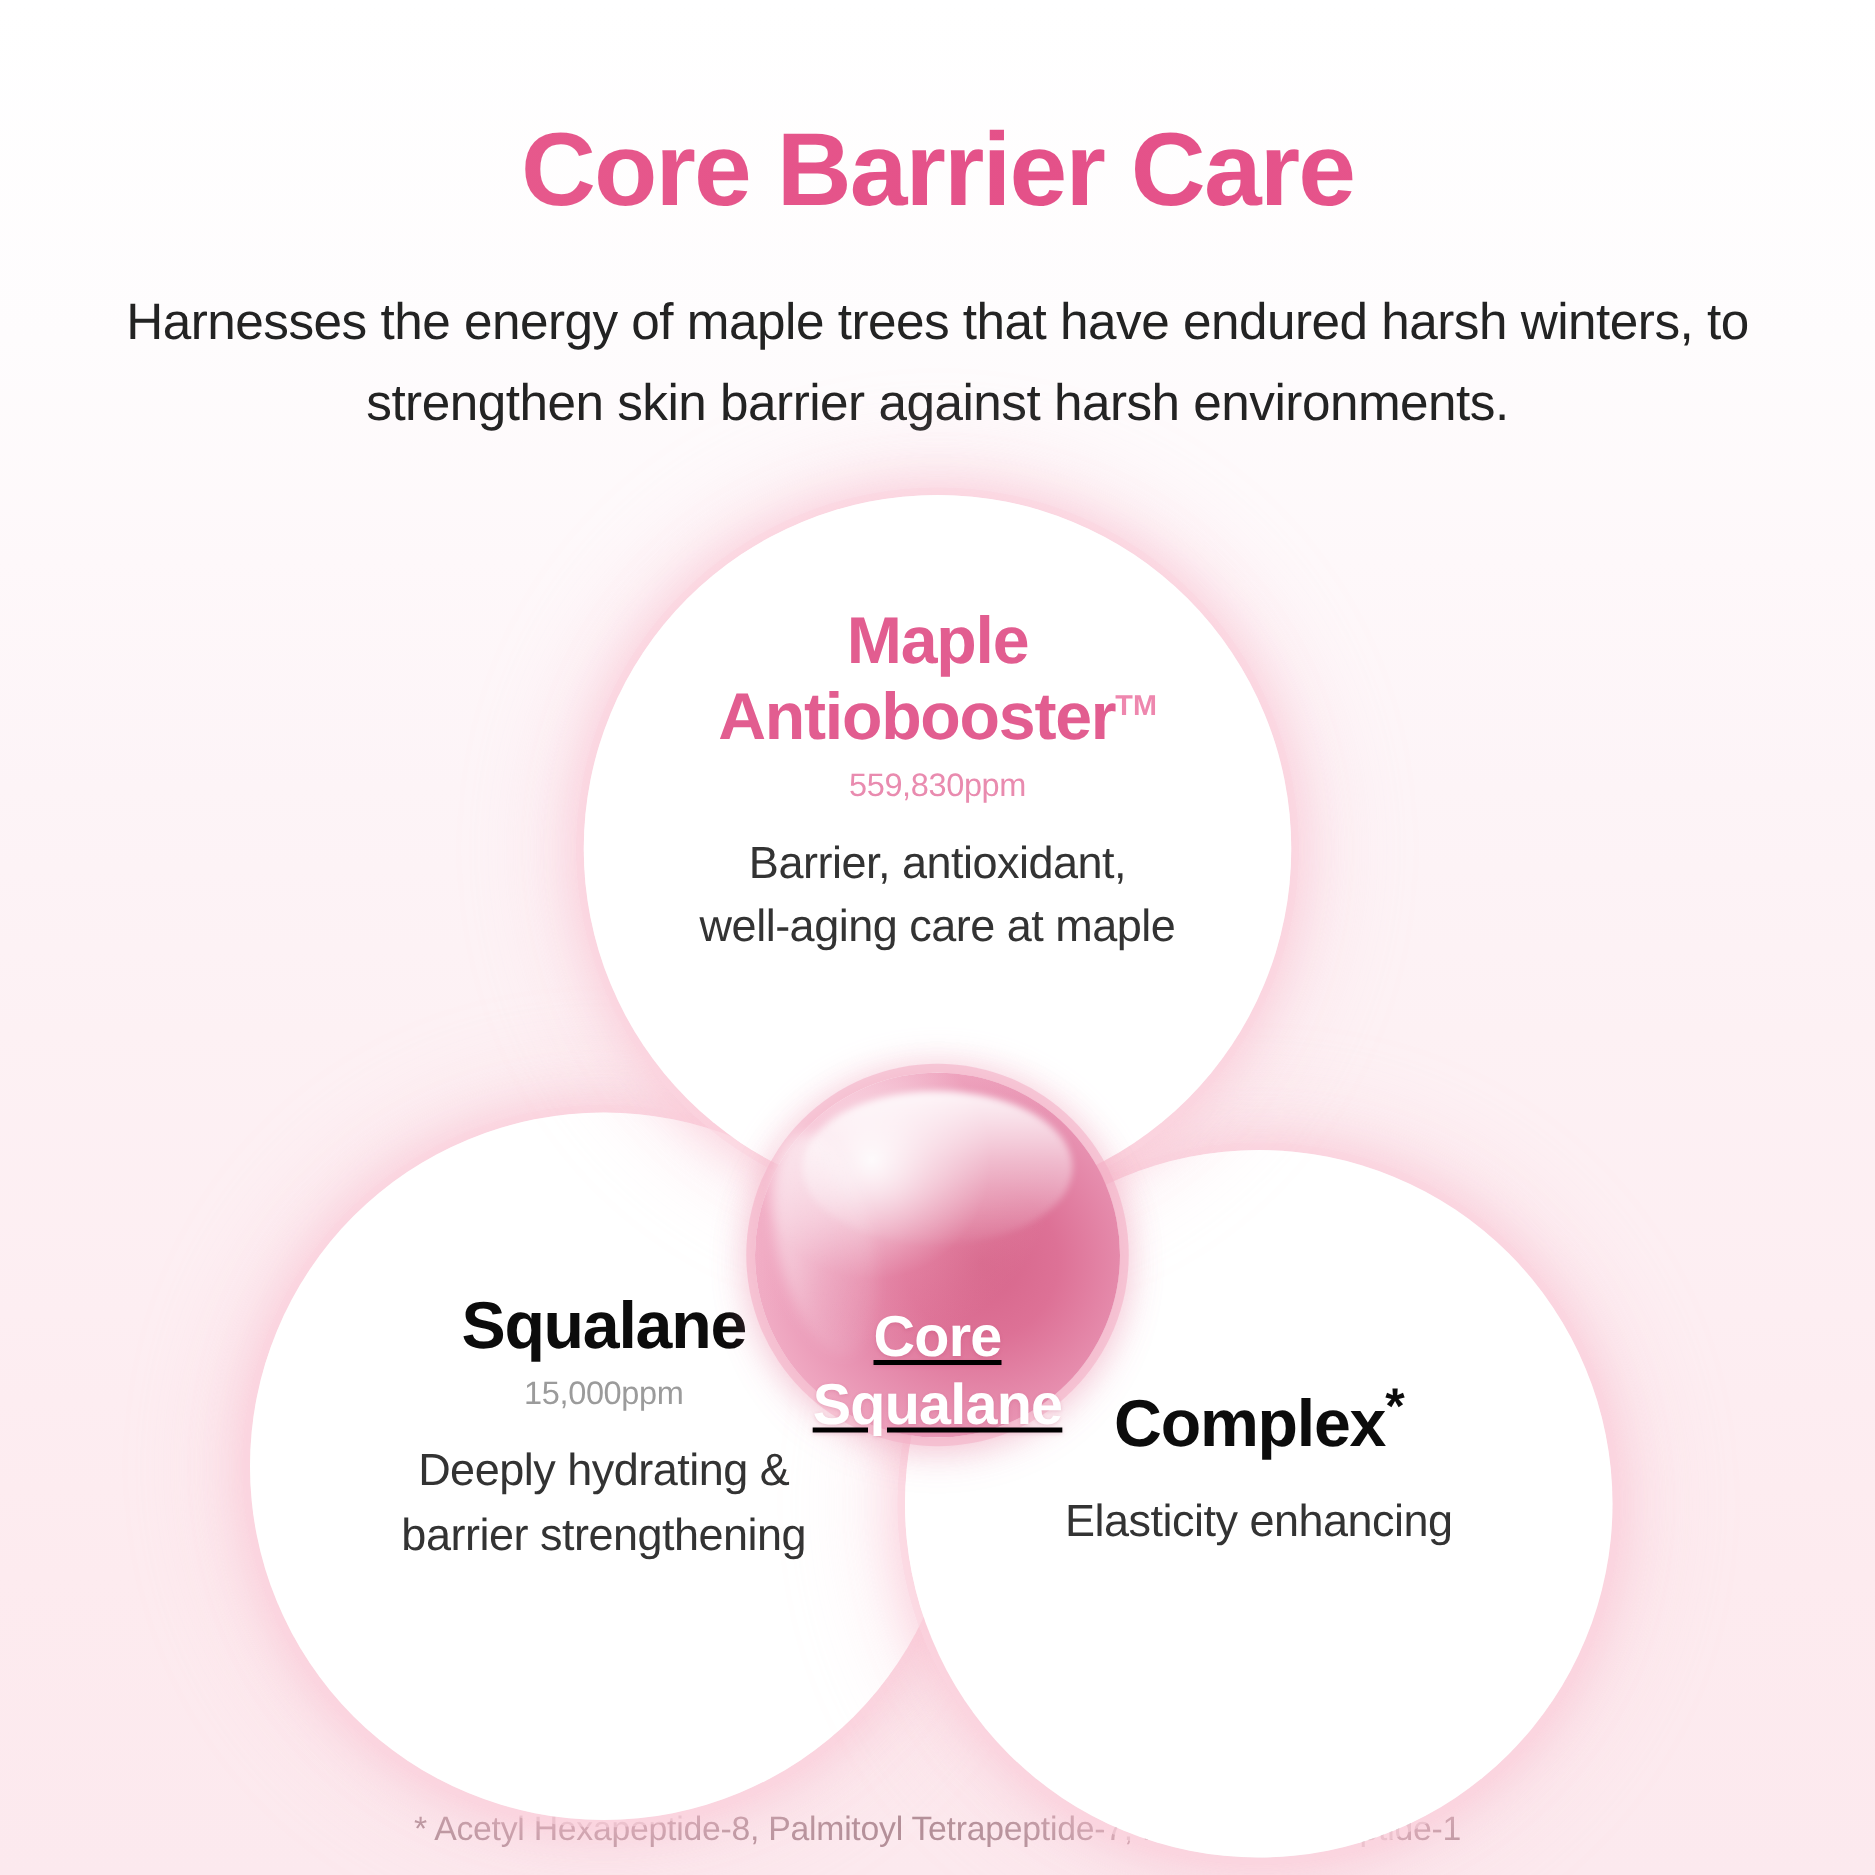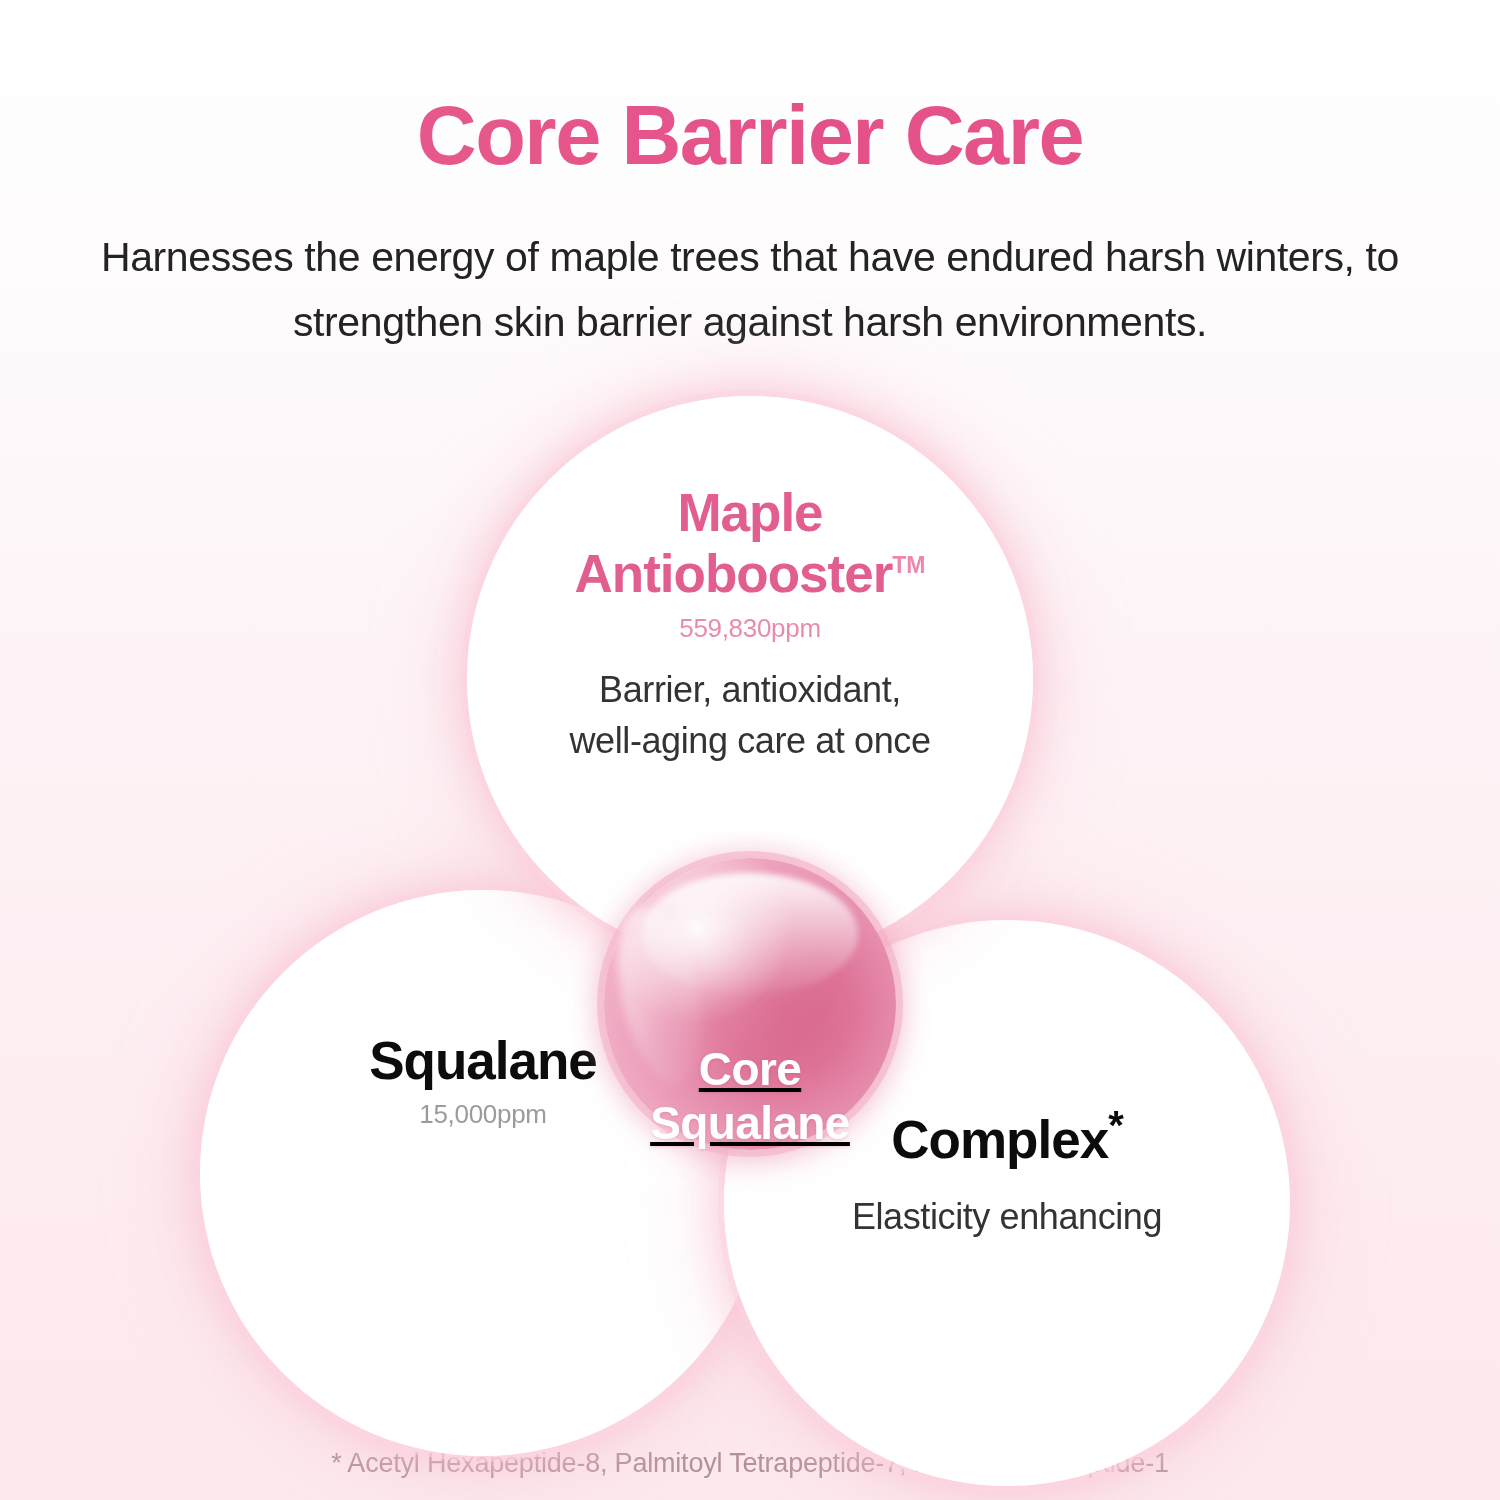--- a/index.html
+++ b/index.html
@@ -231,27 +231,31 @@
   <div class="venn">
 
     <div class="circle" id="circle-maple">
       <div class="c-name">
         <span>Maple</span><br>
         <span>Antiobooster</span><span class="tm">TM</span>
       </div>
       <div class="c-ppm">559,830ppm</div>
       <div class="c-desc">
         <span>Barrier, antioxidant,</span><br>
-        <span>well-aging care at once</span>
+        <span>well-aging care at maple</span>
       </div>
     </div>
 
     <div class="circle" id="circle-squalane">
       <div class="c-name">Squalane</div>
       <div class="c-ppm">15,000ppm</div>
+      <div class="c-desc">
+        <span>Deeply hydrating &amp;</span><br>
+        <span>barrier strengthening</span>
+      </div>
     </div>
 
     <div class="circle" id="circle-peptide">
       <div class="c-name">
         <br>
         <span>Complex</span><span class="ast">*</span>
       </div>
       <div class="c-desc">
         <span>Elasticity enhancing</span>
       </div>

